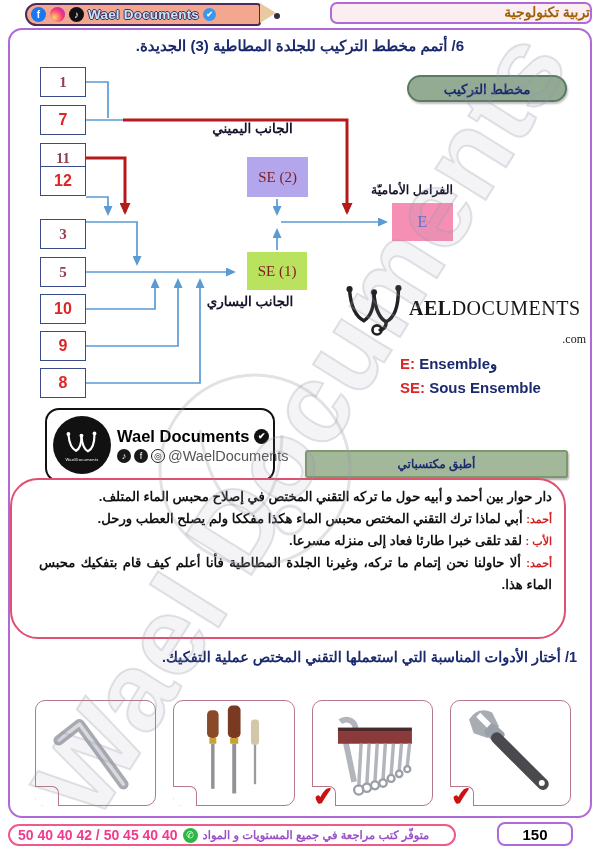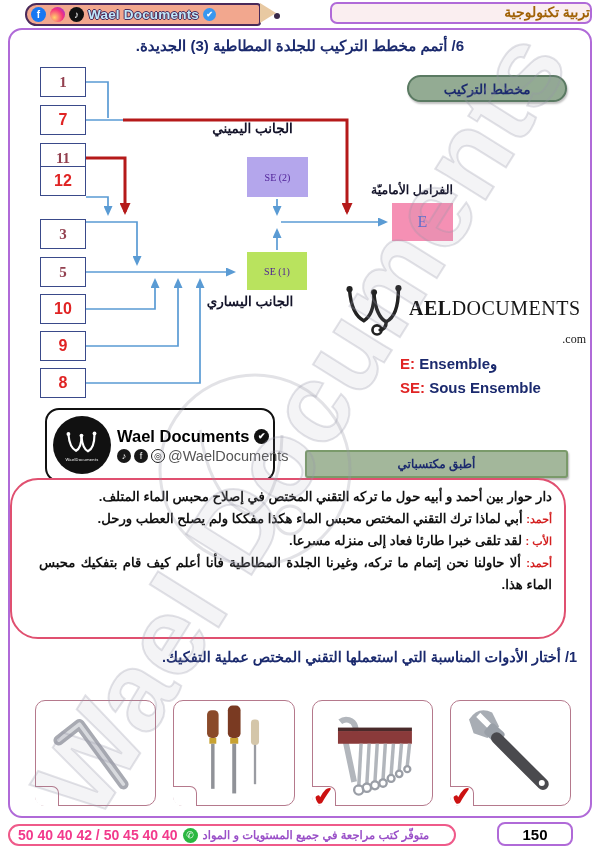--- a/index.html
+++ b/index.html
@@ -43,21 +43,21 @@
 
   
   #diagram{position:absolute;left:0;top:60px;width:600px;height:350px;}
   #connectors{position:absolute;left:0;top:0;}
   .part-box{position:absolute;left:40px;width:46px;height:30px;background:#fff;
     border:1.6px solid #3a4a8a;display:flex;align-items:center;justify-content:center;}
   .part-box.printed{color:var(--maroon);font-family:"Liberation Serif",serif;
     font-size:15px;font-weight:700;}
   .part-box.answer{color:var(--red);font-weight:800;font-size:16px;}
   .se-box{position:absolute;display:flex;align-items:center;justify-content:center;
-    font-family:"Liberation Serif",serif;font-size:10px;color:#4c1d95;}
+    font-family:"Liberation Serif",serif;font-size:15px;color:#7f1d1d;}
   #se2{left:247px;top:97px;width:61px;height:40px;background:var(--lav);}
   #se1{left:247px;top:192px;width:60px;height:38px;background:var(--green1);}
   #ebox{left:392px;top:143px;width:61px;height:38px;background:var(--pink);
     color:#5a6ad0;font-size:16px;}
   .dlabel{position:absolute;color:#14142a;font-weight:700;font-size:13.5px;
     direction:rtl;text-align:center;}
   #lbl-right{left:195px;top:60px;width:115px;}
   #lbl-left{left:190px;top:233px;width:120px;}
   #lbl-brakes{left:358px;top:122px;width:108px;font-size:12.5px;}
   .pill{position:absolute;left:407px;top:15px;width:160px;height:27px;

